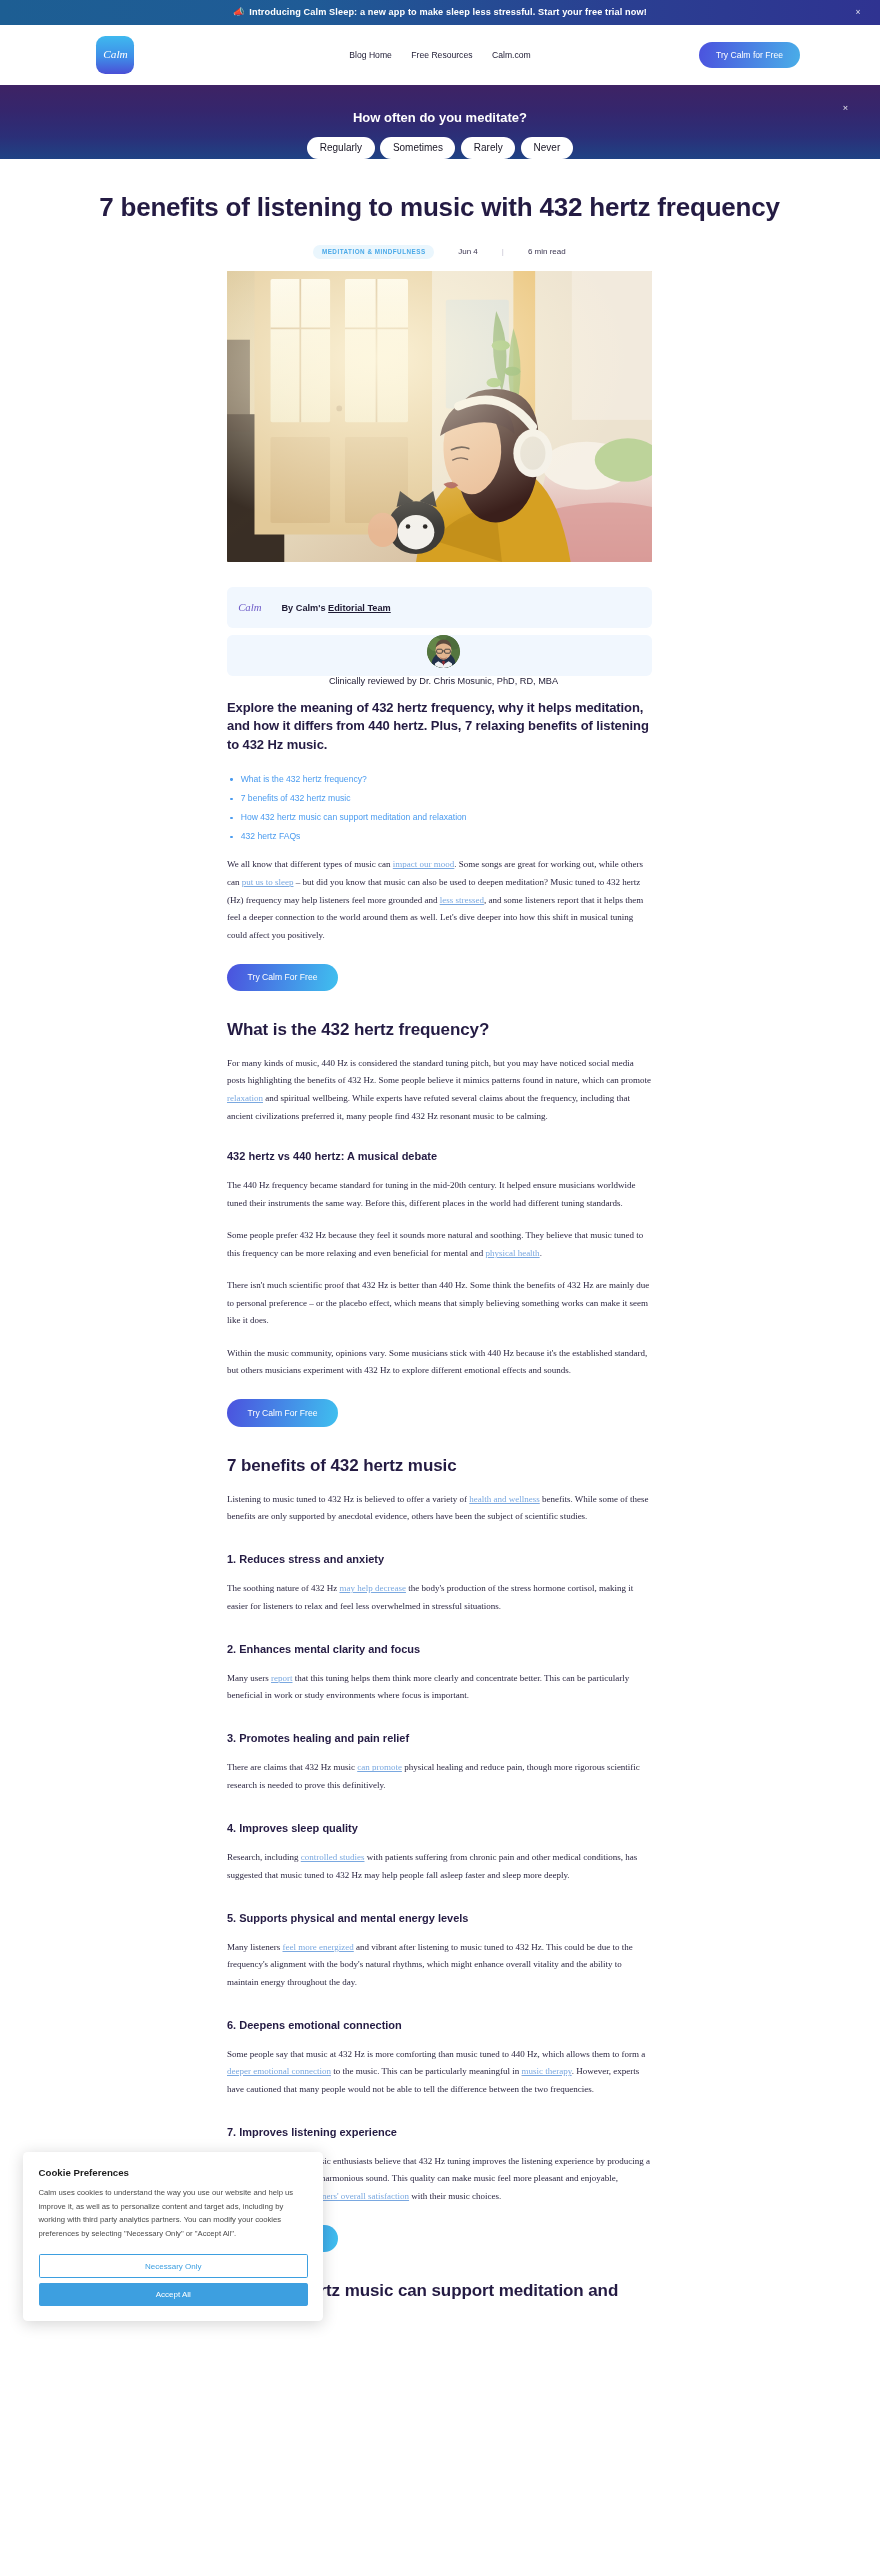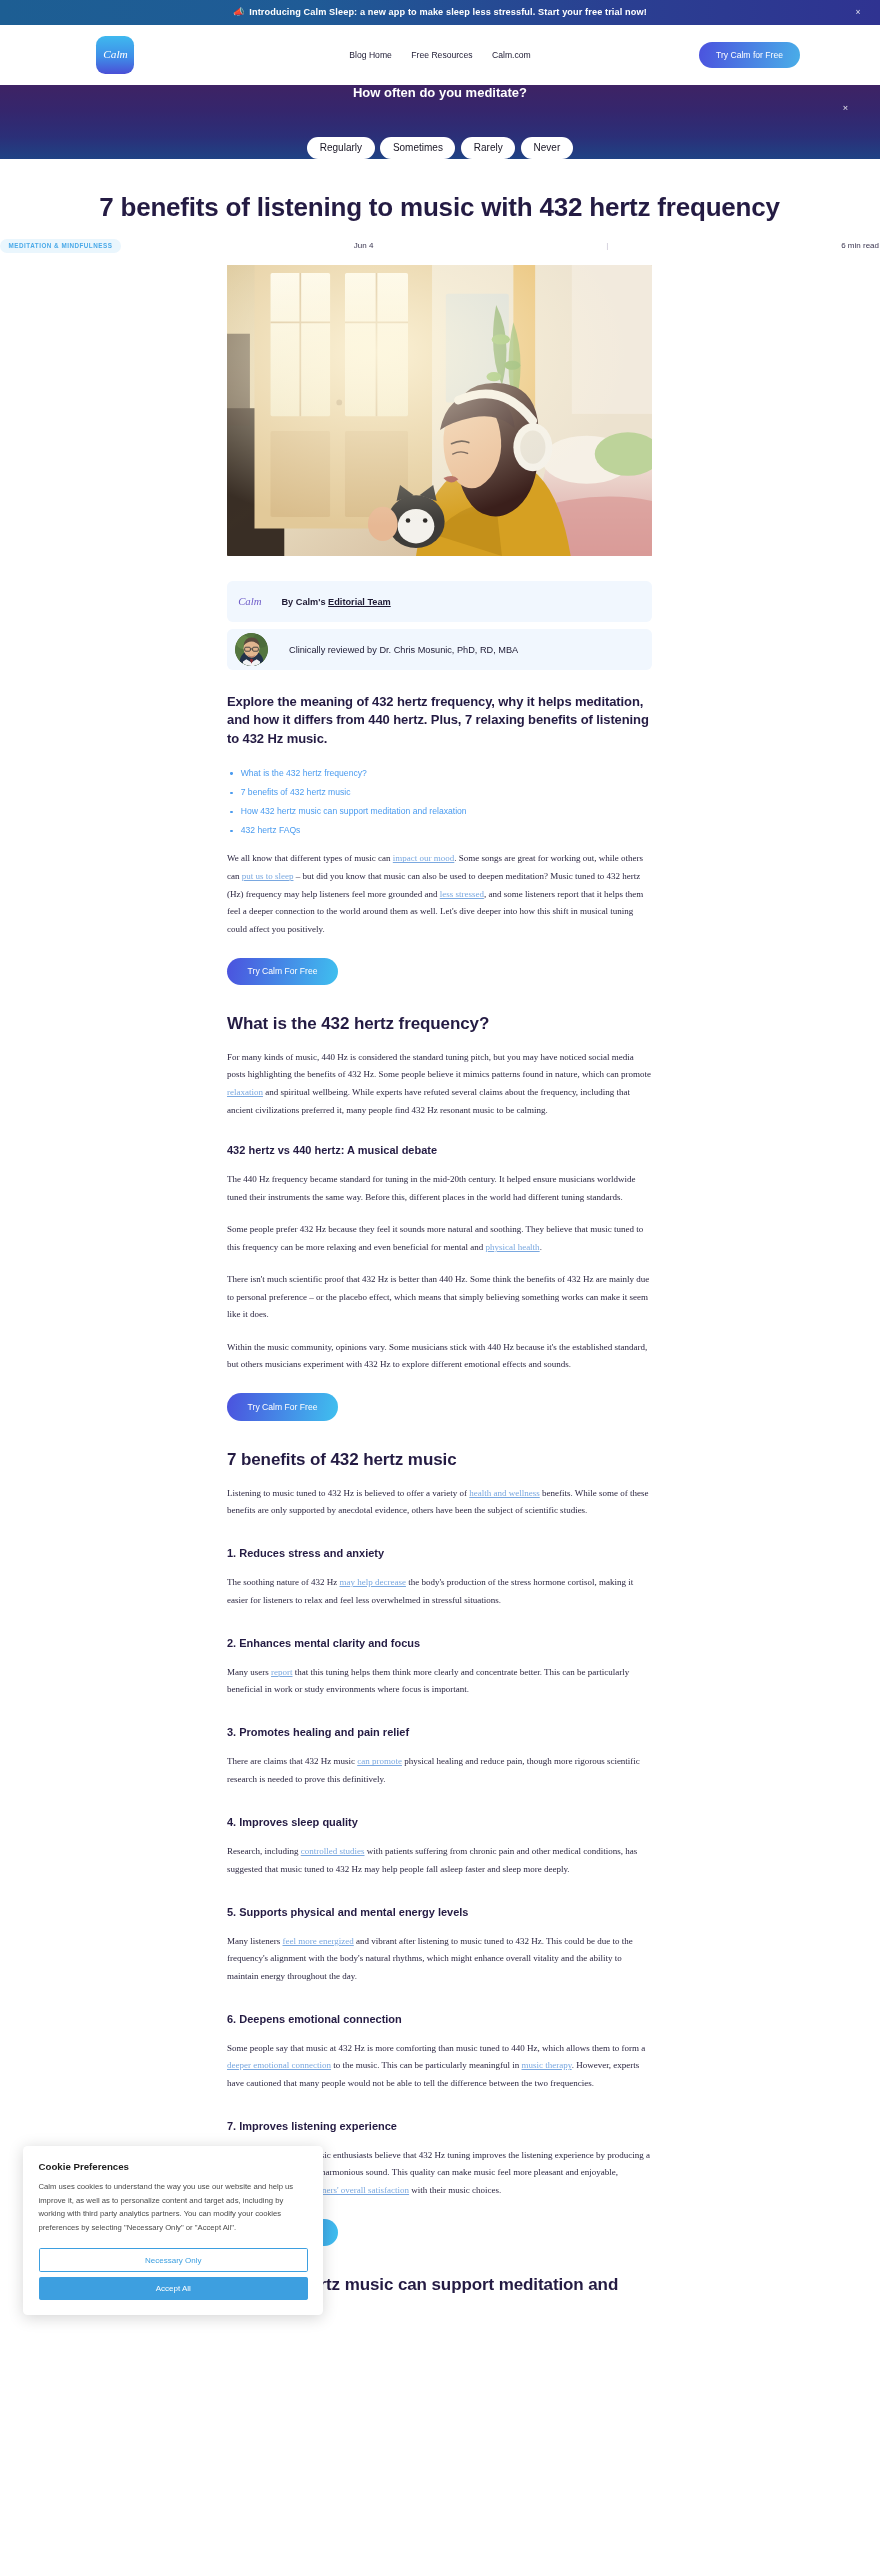--- a/index.html
+++ b/index.html
@@ -92,21 +92,21 @@
   }
 
   
   .poll {
     height: 74px;
     background: linear-gradient(180deg, #3e2364 0%, #35266d 35%, #2b2f78 70%, #1f4385 100%);
     position: relative;
     display: flex;
     flex-direction: column;
     align-items: center;
-    justify-content: space-between;
+    justify-content: flex-end;
   }
   .poll-question {
     color: #ffffff;
     font-size: 13px;
     font-weight: 600;
     margin-bottom: 12.6px;
   }
   .poll-options { display: flex; gap: 5.7px; }
   .poll-option {
     background: #ffffff;
@@ -145,23 +145,23 @@
     line-height: 1.16;
     font-weight: 700;
     color: #241b43;
     text-align: center;
     letter-spacing: -0.2px;
     padding: 0 17px;
   }
   .meta {
     display: flex;
     align-items: center;
-    justify-content: space-between;
+    justify-content: center;
     gap: 24px;
-    margin-top: 17px;
+    margin-top: 23px;
   }
   .meta-cat {
     background: #eaf6fd;
     color: #4aa9e8;
     font-size: 6.3px;
     font-weight: 700;
     letter-spacing: 0.5px;
     border-radius: 572px;
     padding: 3.4px 8.6px;
     cursor: pointer;
@@ -200,21 +200,22 @@
   }
 
   .review-box {
     margin-top: 6.9px;
     background: #f1f7fe;
     border-radius: 5.7px;
     height: 41px;
     display: flex;
     align-items: center;
     padding-left: 8px;
-    gap: 21px;
+    gap: 8px;
+    flex-direction: column;
   }
   .avatar {
     width: 33px; height: 33px;
     border-radius: 50%;
     overflow: hidden;
     flex: 0 0 33px;
     background: #4e6b3c;
   }
   .avatar svg { display:block; }
   .review-text { font-size: 9.2px; color: #1e1a33; }

